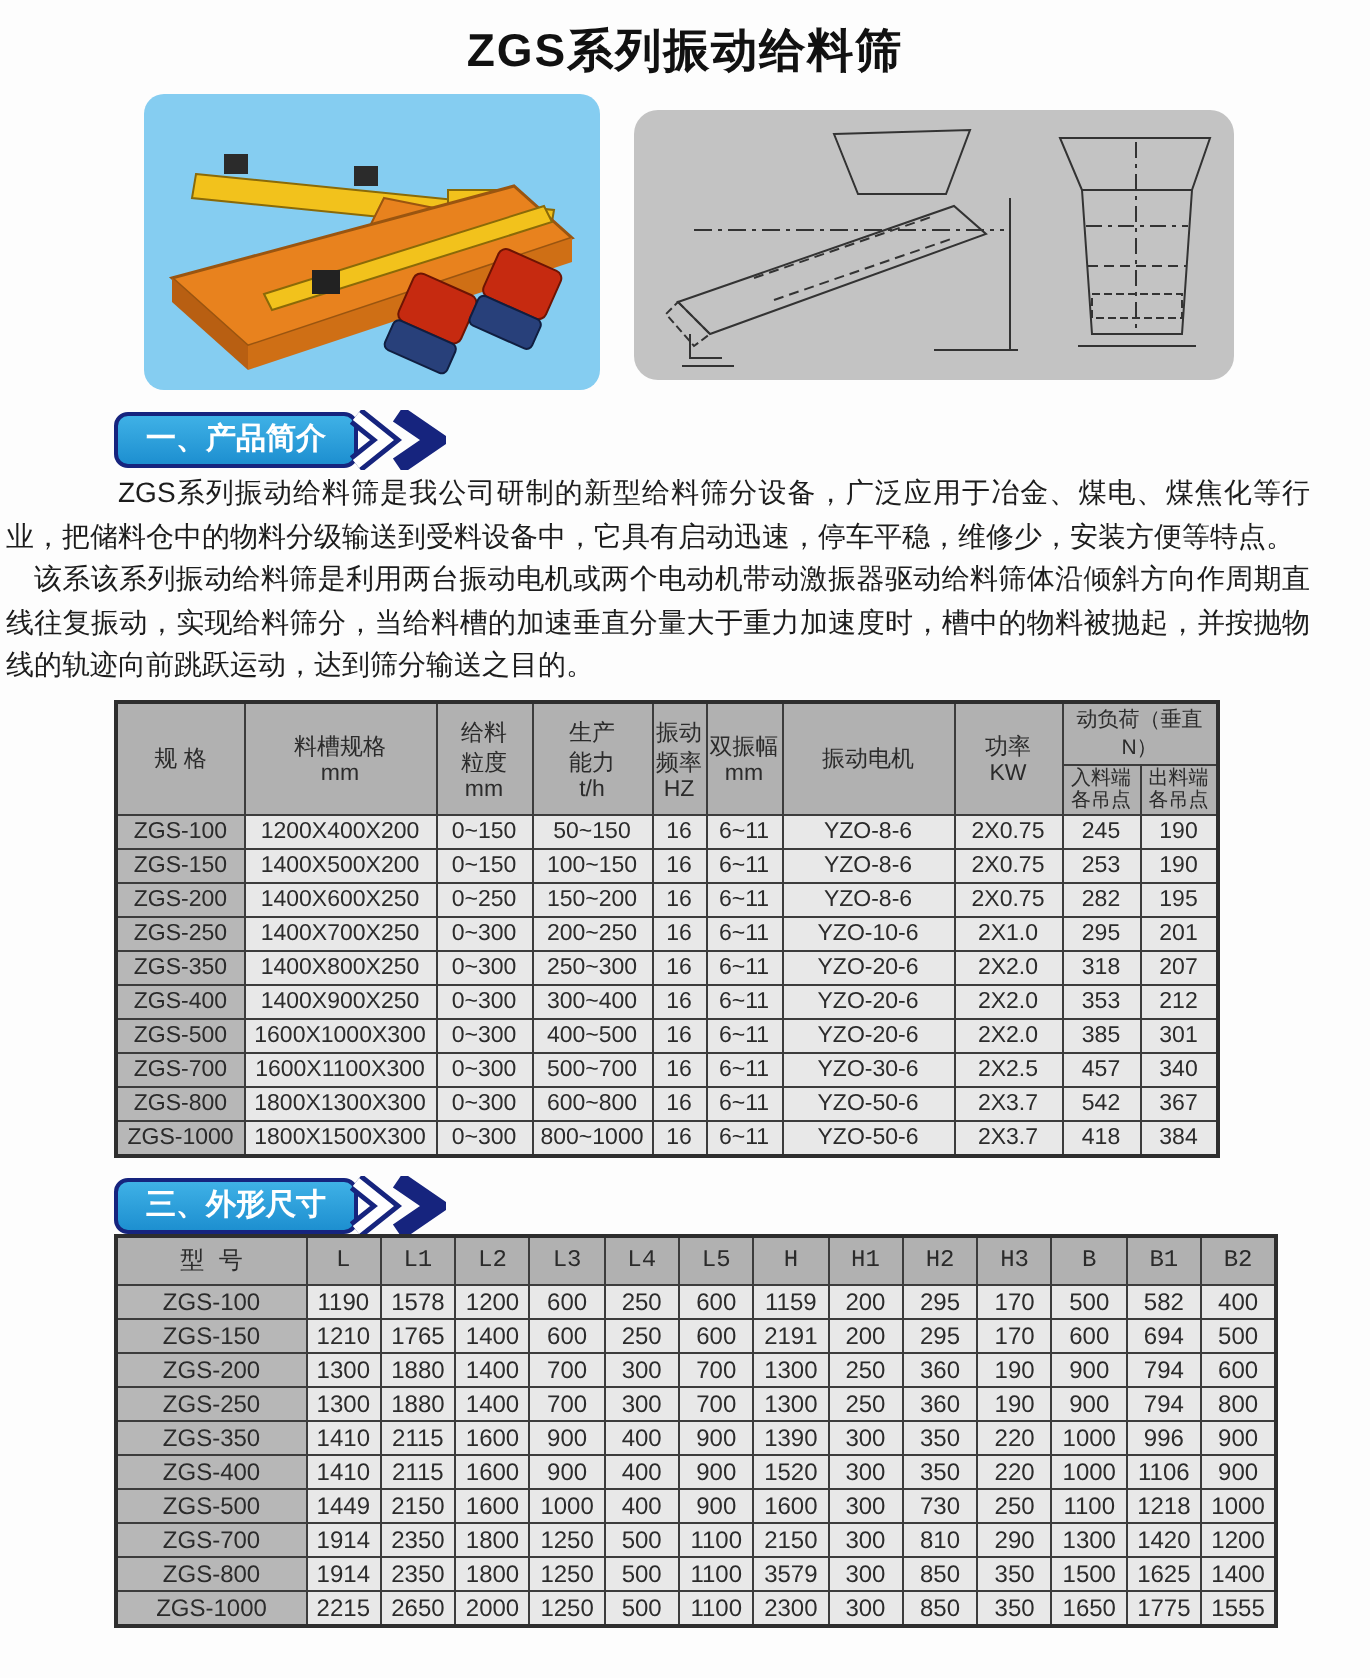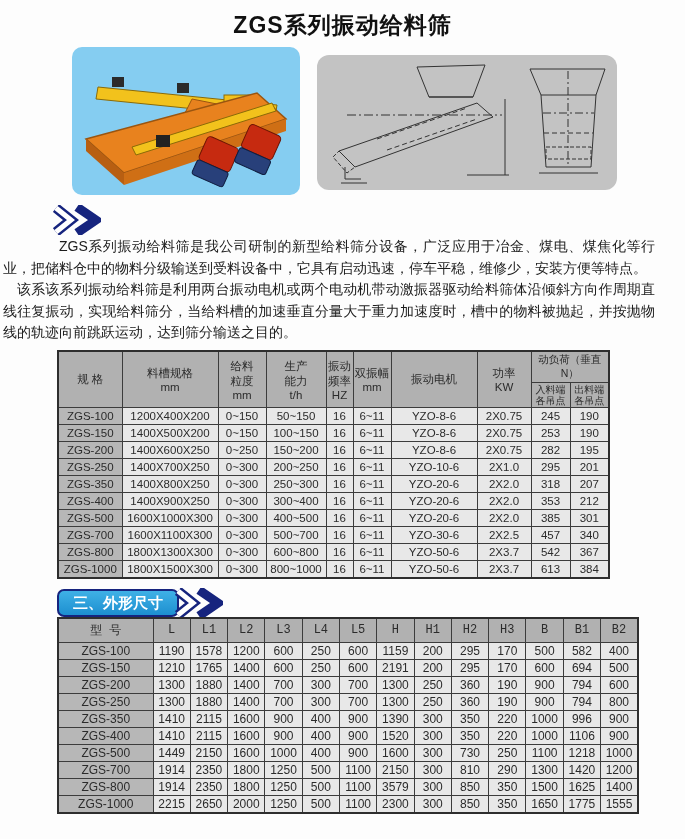--- a/index.html
+++ b/index.html
@@ -96,20 +96,21 @@
       <line x1="224" y1="40" x2="279" y2="40"></line>
       <line x1="226" y1="58" x2="277" y2="58" stroke-dasharray="8 3 2 3"></line>
       <line x1="251" y1="16" x2="251" y2="112" stroke-dasharray="8 3 2 3"></line>
       <line x1="227" y1="78" x2="276" y2="78" stroke-dasharray="5 3"></line>
       <rect x="229" y="92" width="45" height="12" stroke-dasharray="4 2"></rect>
       <line x1="222" y1="118" x2="281" y2="118"></line>
     </svg>
   </div>
 
   <div class="section-head sec1">
+    <span class="ribbon">一、产品简介</span>
     <svg class="chevrons" width="48" height="30" viewBox="0 0 48 30">
       <path d="M3 3 L18 15 L3 27" stroke="#16247e" stroke-width="10" fill="none"></path>
       <path d="M3 3 L18 15 L3 27" stroke="#ffffff" stroke-width="5" fill="none"></path>
       <path d="M24 2 L43 15 L24 28" stroke="#16247e" stroke-width="9" fill="none"></path>
     </svg>
   </div>
 
   <div class="intro-text">
     <p class="p1">ZGS系列振动给料筛是我公司研制的新型给料筛分设备，广泛应用于冶金、煤电、煤焦化等行业，把储料仓中的物料分级输送到受料设备中，它具有启动迅速，停车平稳，维修少，安装方便等特点。</p>
     <p class="p2">该系该系列振动给料筛是利用两台振动电机或两个电动机带动激振器驱动给料筛体沿倾斜方向作周期直线往复振动，实现给料筛分，当给料槽的加速垂直分量大于重力加速度时，槽中的物料被抛起，并按抛物线的轨迹向前跳跃运动，达到筛分输送之目的。</p>
@@ -268,21 +269,21 @@
         </tr>
         <tr>
           <td class="rowhead">ZGS-1000</td>
           <td>1800X1500X300</td>
           <td>0~300</td>
           <td>800~1000</td>
           <td>16</td>
           <td>6~11</td>
           <td>YZO-50-6</td>
           <td>2X3.7</td>
-          <td>613</td>
+          <td>418</td>
           <td>384</td>
         </tr>
       </tbody>
   </table>
 
   <div class="section-head sec3">
     <span class="ribbon">三、外形尺寸</span>
     <svg class="chevrons" width="48" height="30" viewBox="0 0 48 30">
       <path d="M3 3 L18 15 L3 27" stroke="#16247e" stroke-width="10" fill="none"></path>
       <path d="M3 3 L18 15 L3 27" stroke="#ffffff" stroke-width="5" fill="none"></path>

